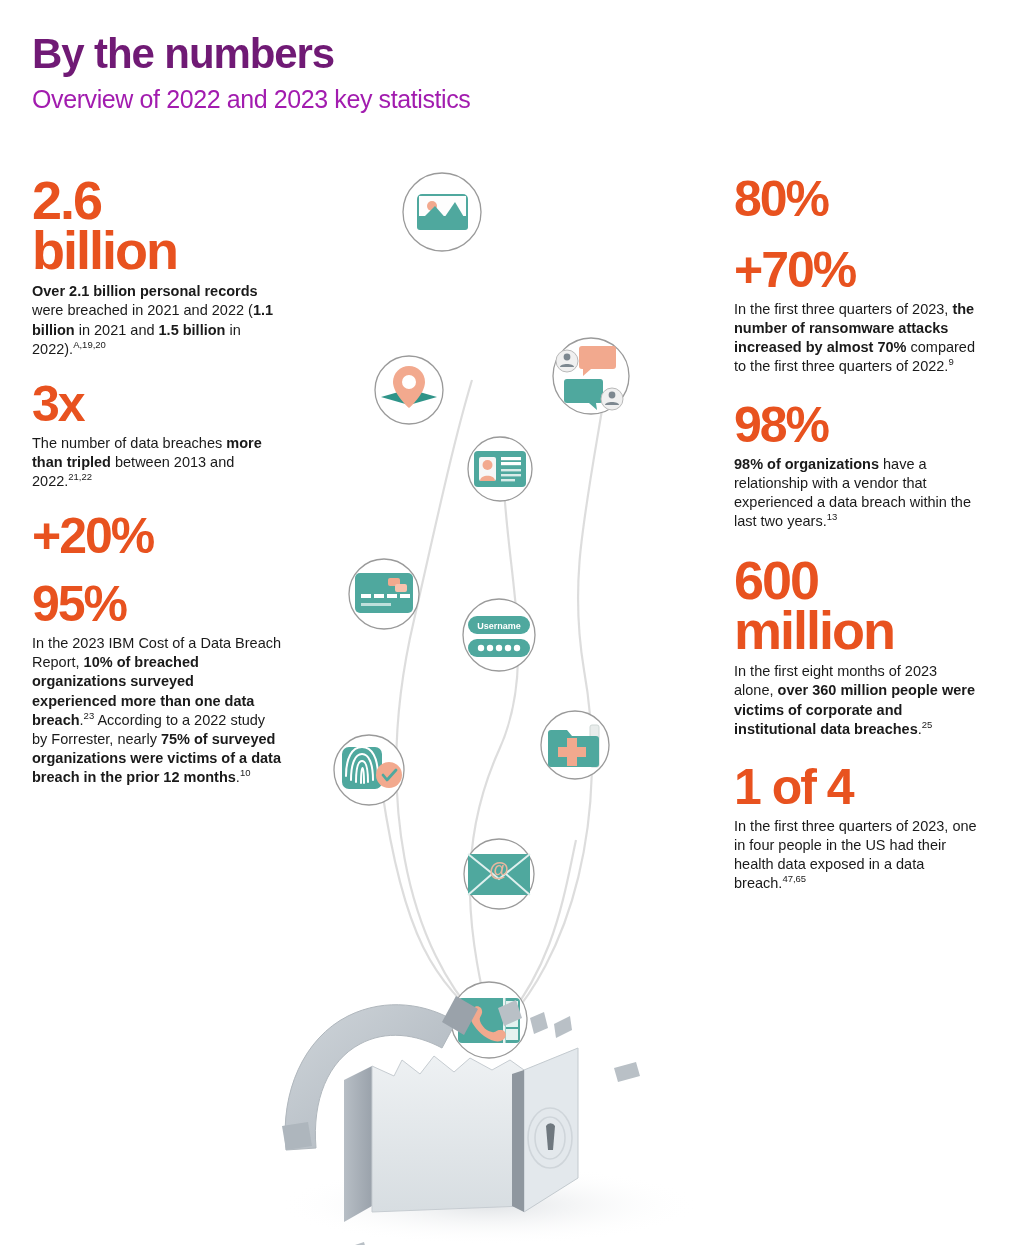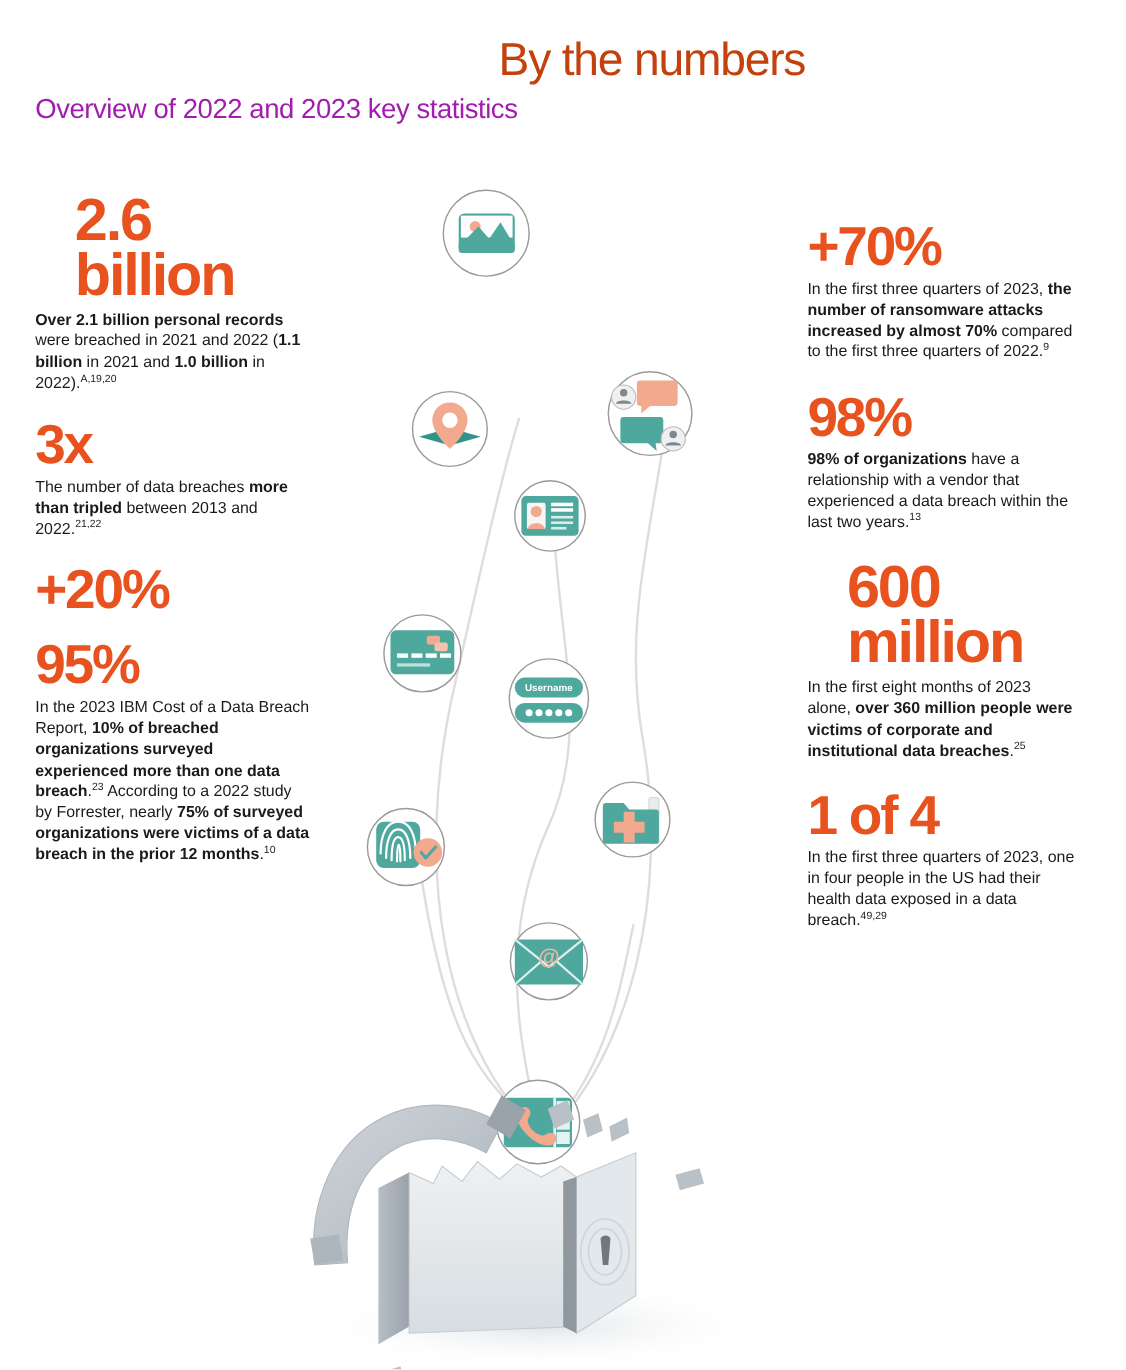--- a/index.html
+++ b/index.html
@@ -6,39 +6,39 @@
   body{
     width:1024px;height:1245px;background:#ffffff;
     font-family:"Liberation Sans", sans-serif;
     color:#1a1a1a;position:relative;overflow:hidden;
   }
   .page{position:relative;width:1024px;height:1245px;}
 
   
   .header{position:absolute;left:32px;top:32px;width:700px;}
   .title{
-    font-size:42px;font-weight:normal;letter-spacing:-1.1px;
-    line-height:1.05;color:#c2410c;margin:0;text-align:right;
+    font-size:42px;font-weight:bold;letter-spacing:-1.1px;
+    line-height:1.05;color:#701a75;margin:0;
   }
   .subtitle{
     font-size:25px;font-weight:normal;letter-spacing:-0.4px;
     line-height:1.15;color:#a21caf;margin:9px 0 0 0;
   }
 
   
   .col{position:absolute;top:176px;width:250px;}
   .col-left{left:32px;}
   .col-right{left:734px;width:244px;}
 
   .stat{margin-bottom:18px;}
   .stat-num{
     color:#e8521f;font-weight:bold;letter-spacing:-2px;
     line-height:0.92;margin:0 0 7px 0;
   }
-  .n-xl{font-size:54px;margin-left:36px;}
+  .n-xl{font-size:54px;}
   .n-lg{font-size:50px;}
   .stat-body{
     font-size:14.5px;line-height:1.32;color:#1a1a1a;margin:0;
   }
   .stat-body b{font-weight:bold;}
   sup{font-size:9.5px;vertical-align:super;line-height:0;}
 
   .sp-1{margin-bottom:22px;}
   .sp-2{margin-bottom:25px;}
 
@@ -63,21 +63,21 @@
     <h2 class="subtitle">Overview of 2022 and 2023 key statistics</h2>
   </div>
 
   <div class="col col-left">
 
     <div class="stat sp-1">
       <div class="stat-num n-xl">
         <span>2.6</span><br>
         <span>billion</span>
       </div>
-      <p class="stat-body"><b>Over 2.1 billion personal records</b> were breached in 2021 and 2022 (<b>1.1 billion</b> in 2021 and <b>1.0 billion</b> in 2022).<sup>A,19,20</sup></p>
+      <p class="stat-body"><b>Over 2.1 billion personal records</b> were breached in 2021 and 2022 (<b>1.1 billion</b> in 2021 and <b>1.5 billion</b> in 2022).<sup>A,19,20</sup></p>
     </div>
 
     <div class="stat sp-1">
       <div class="stat-num n-lg">3x</div>
       <p class="stat-body">The number of data breaches <b>more than tripled</b> between 2013 and 2022.<sup>21,22</sup></p>
     </div>
 
     <div class="stat sp-1">
       <div class="stat-num n-lg">+20%</div>
     </div>
@@ -85,20 +85,21 @@
     <div class="stat">
       <div class="stat-num n-lg">95%</div>
       <p class="stat-body">In the 2023 IBM Cost of a Data Breach Report, <b>10% of breached organizations surveyed experienced more than one data breach</b>.<sup>23</sup> According to a 2022 study by Forrester, nearly <b>75% of surveyed organizations were victims of a data breach in the prior 12 months</b>.<sup>10</sup></p>
     </div>
 
   </div>
 
   <div class="col col-right">
 
     <div class="stat sp-2">
+      <div class="stat-num n-lg">80%</div>
     </div>
 
     <div class="stat sp-2">
       <div class="stat-num n-lg">+70%</div>
       <p class="stat-body">In the first three quarters of 2023, <b>the number of ransomware attacks increased by almost 70%</b> compared to the first three quarters of 2022.<sup>9</sup></p>
     </div>
 
     <div class="stat sp-2">
       <div class="stat-num n-lg">98%</div>
       <p class="stat-body"><b>98% of organizations</b> have a relationship with a vendor that experienced a data breach within the last two years.<sup>13</sup></p>
@@ -107,21 +108,21 @@
     <div class="stat sp-2">
       <div class="stat-num n-xl">
         <span>600</span><br>
         <span>million</span>
       </div>
       <p class="stat-body">In the first eight months of 2023 alone, <b>over 360 million people were victims of corporate and institutional data breaches</b>.<sup>25</sup></p>
     </div>
 
     <div class="stat">
       <div class="stat-num n-lg">1 of 4</div>
-      <p class="stat-body">In the first three quarters of 2023, one in four people in the US had their health data exposed in a data breach.<sup>49,29</sup></p>
+      <p class="stat-body">In the first three quarters of 2023, one in four people in the US had their health data exposed in a data breach.<sup>47,65</sup></p>
     </div>
 
   </div>
 
   <div class="center-graphic">
     <svg width="470" height="1095" viewBox="0 0 470 1095" xmlns="http://www.w3.org/2000/svg">
       <defs>
         <linearGradient id="lockFace" x1="0" y1="0" x2="0" y2="1">
           <stop offset="0" stop-color="#eef1f3"></stop>
           <stop offset="1" stop-color="#d7dde1"></stop>

